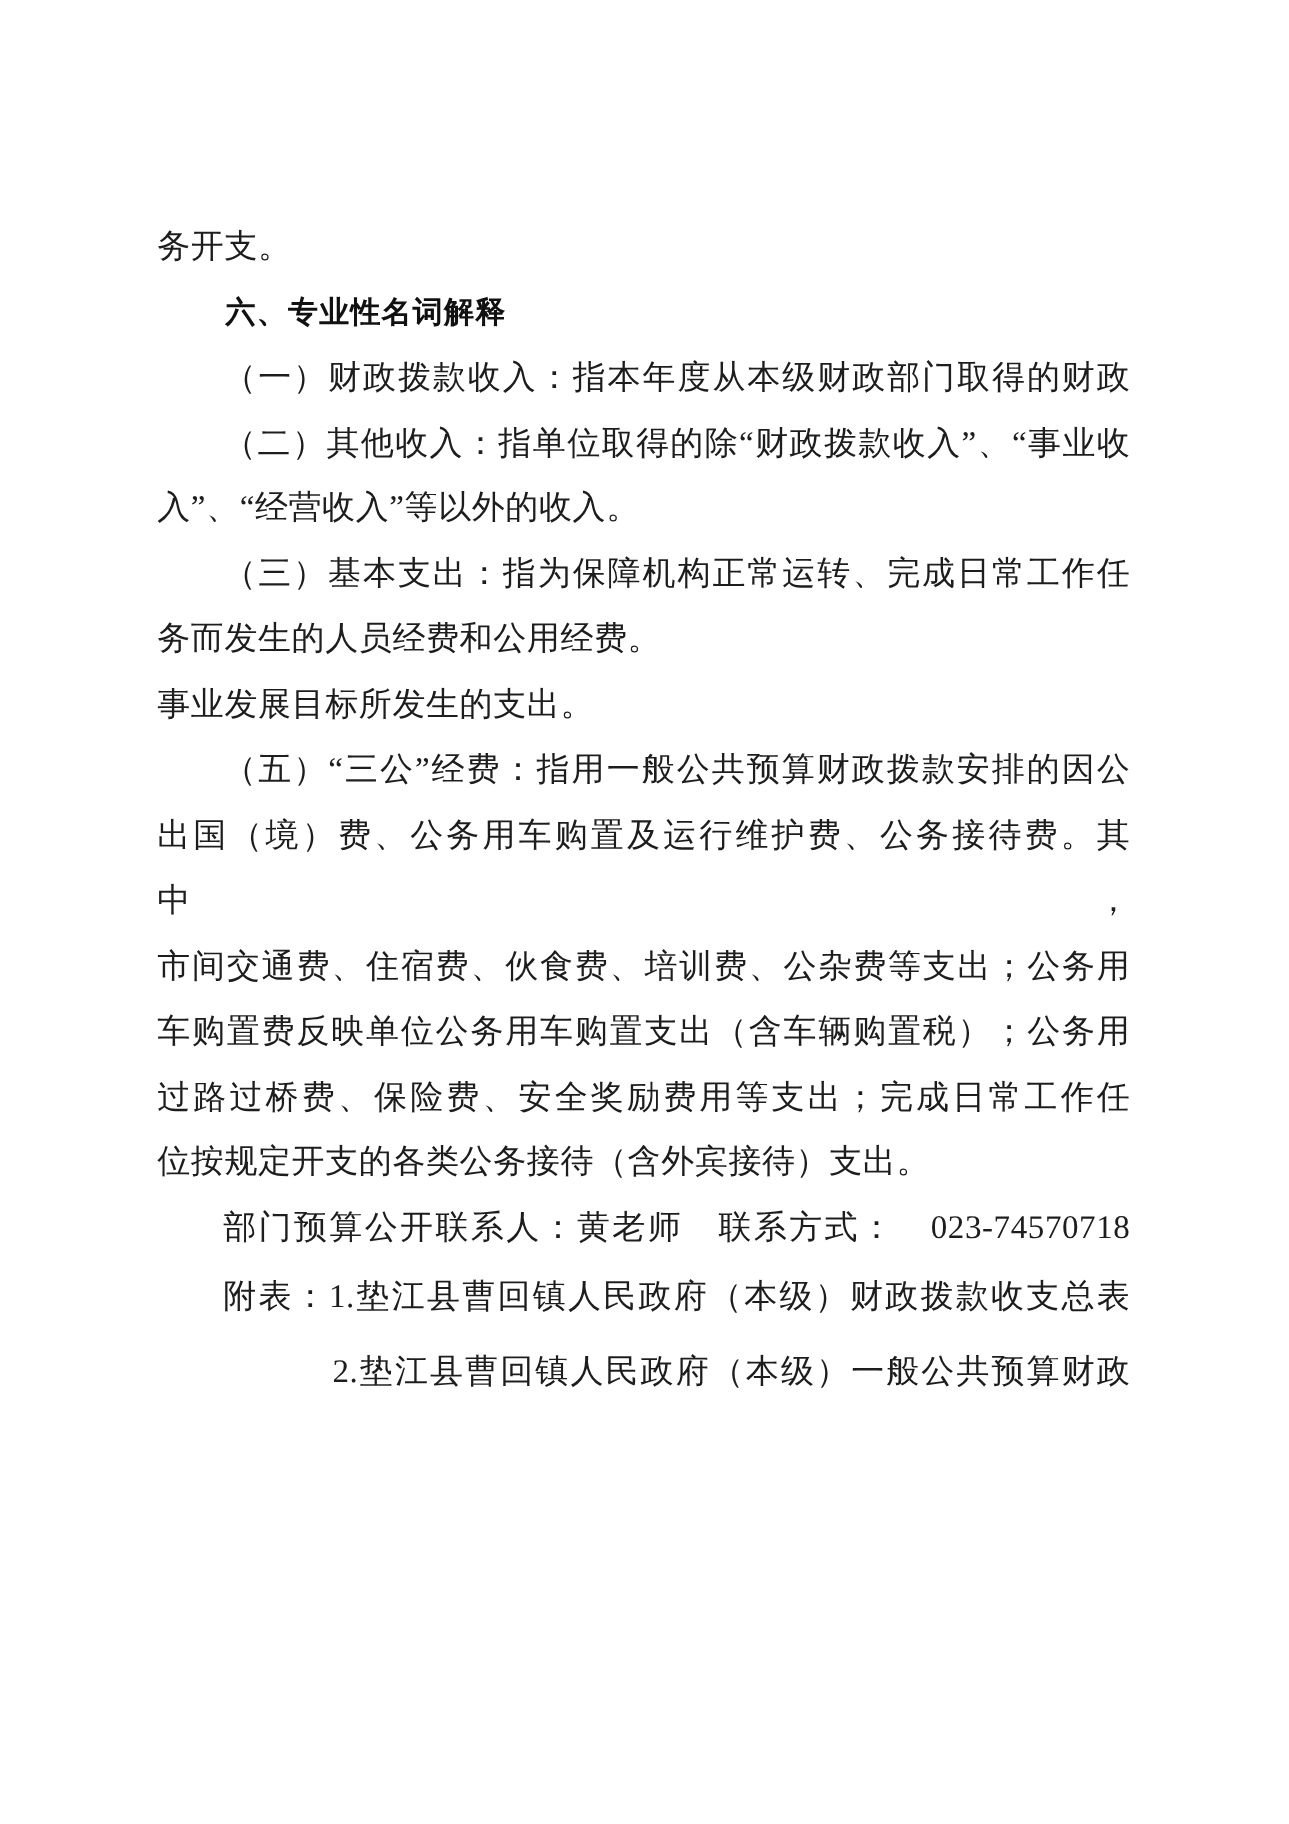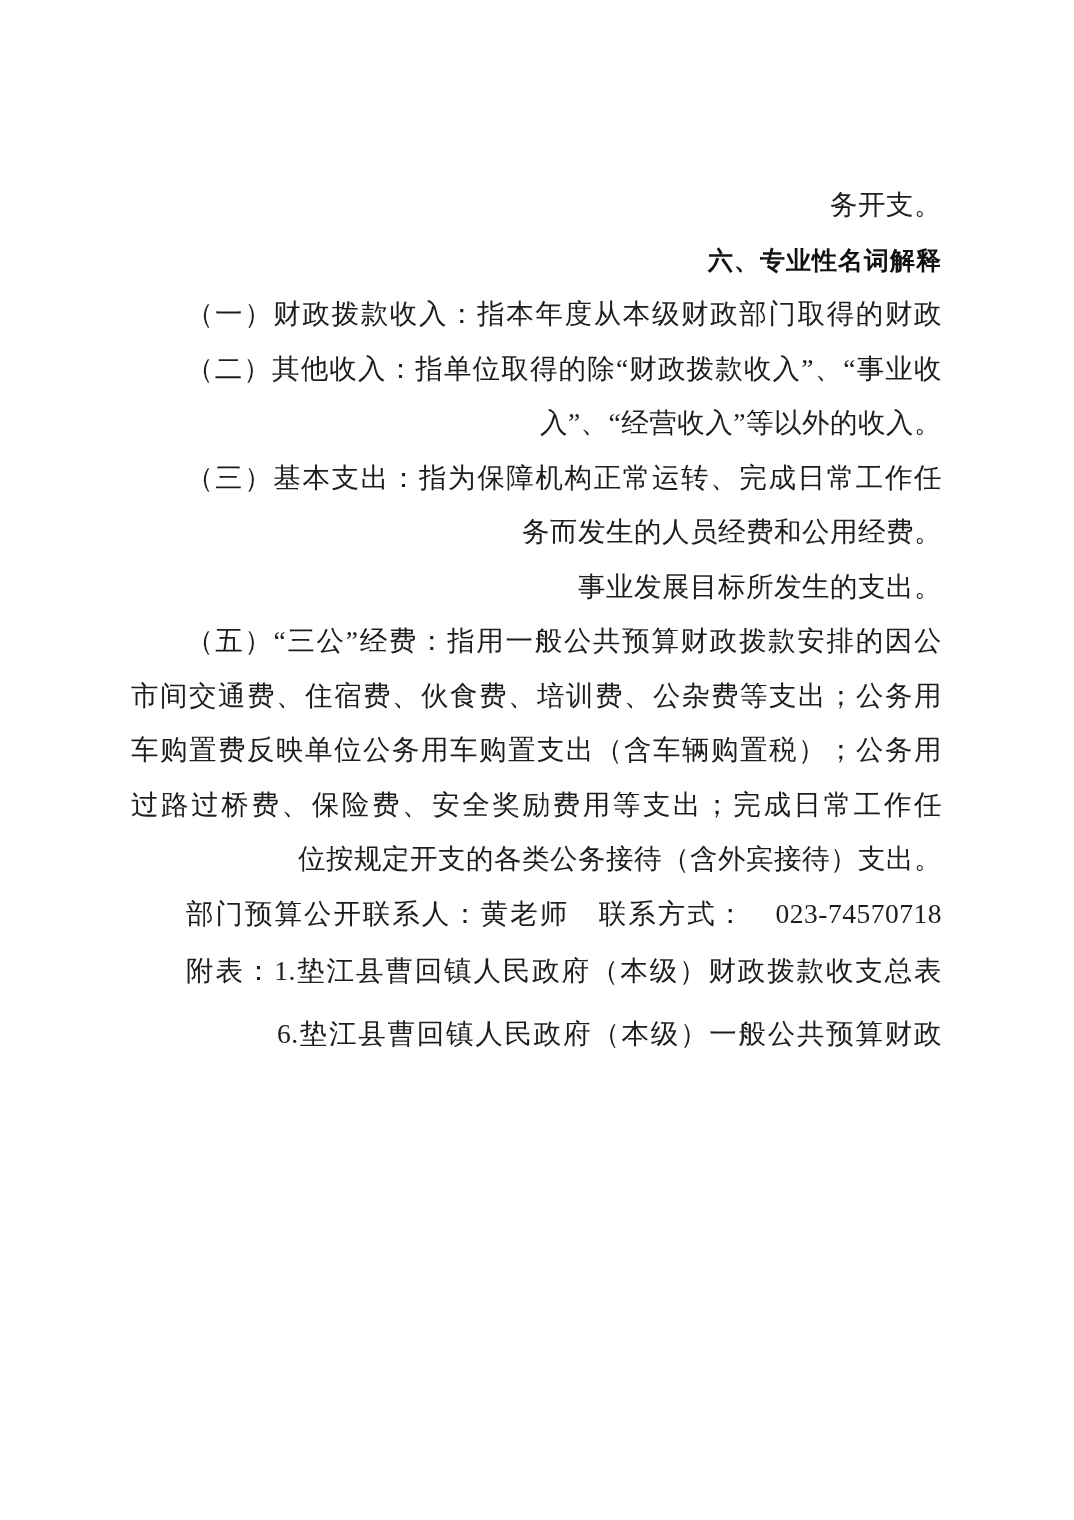--- a/index.html
+++ b/index.html
@@ -26,21 +26,21 @@
     left: 131px;
     top: 178px;
     width: 811px;
   }
   .line {
     font-family: "Liberation Serif", "DejaVu Serif", serif;
     font-size: 27.5px;
     line-height: 54.5px;
     color: #1d1d1d;
     letter-spacing: 0.5px;
-    text-align: right;
+    text-align: left;
   }
   .line.fill {
     text-align: justify;
     text-align-last: justify;
   }
   .line.heading {
     font-family: "Liberation Sans", "DejaVu Sans", sans-serif;
     font-weight: 700;
     font-size: 25px;
     color: #111111;
@@ -58,21 +58,22 @@
   <section class="text-block" id="text-block">
       <div class="line continuation">务开支。</div>
       <div class="line heading para-start">六、专业性名词解释</div>
       <div class="line para-start fill">（一）财政拨款收入：指本年度从本级财政部门取得的财政</div>
       <div class="line para-start fill">（二）其他收入：指单位取得的除“财政拨款收入”、“事业收</div>
       <div class="line continuation">入”、“经营收入”等以外的收入。</div>
       <div class="line para-start fill">（三）基本支出：指为保障机构正常运转、完成日常工作任</div>
       <div class="line continuation">务而发生的人员经费和公用经费。</div>
       <div class="line continuation">事业发展目标所发生的支出。</div>
       <div class="line para-start fill">（五）“三公”经费：指用一般公共预算财政拨款安排的因公</div>
+      <div class="line continuation fill">出国（境）费、公务用车购置及运行维护费、公务接待费。其中，</div>
       <div class="line continuation fill">市间交通费、住宿费、伙食费、培训费、公杂费等支出；公务用</div>
       <div class="line continuation fill">车购置费反映单位公务用车购置支出（含车辆购置税）；公务用</div>
       <div class="line continuation fill">过路过桥费、保险费、安全奖励费用等支出；完成日常工作任</div>
       <div class="line continuation">位按规定开支的各类公务接待（含外宾接待）支出。</div>
       <div class="line para-start fill">部门预算公开联系人：黄老师　联系方式：　023-74570718</div>
       <div class="line para-start fill" style="margin-top: 3px;">附表：1.垫江县曹回镇人民政府（本级）财政拨款收支总表</div>
-      <div class="line attach-sub fill" style="margin-top: 8px;">6.垫江县曹回镇人民政府（本级）一般公共预算财政</div>
+      <div class="line attach-sub fill" style="margin-top: 8px;">2.垫江县曹回镇人民政府（本级）一般公共预算财政</div>
     </section>
 </main>
 
 </body></html>

